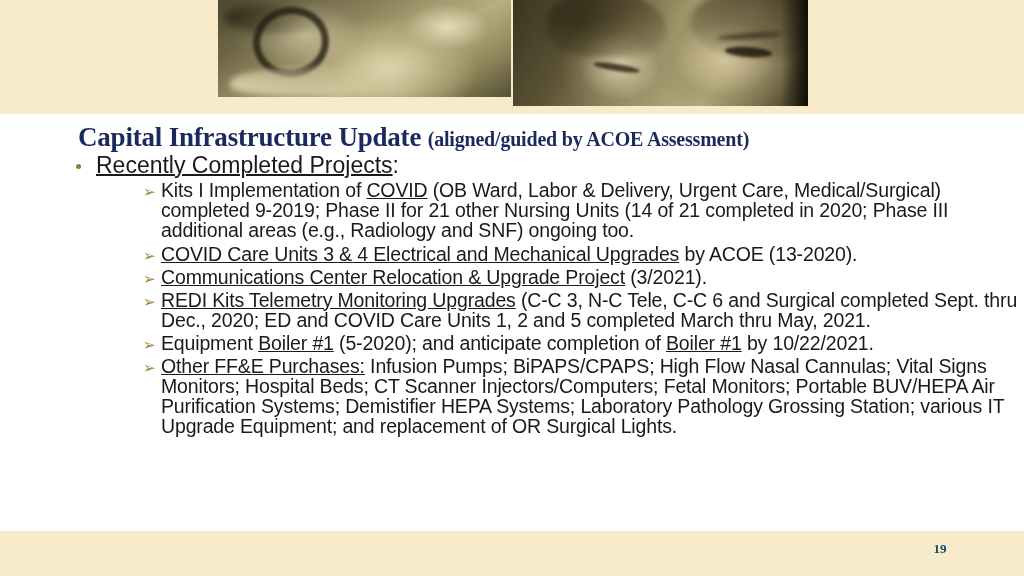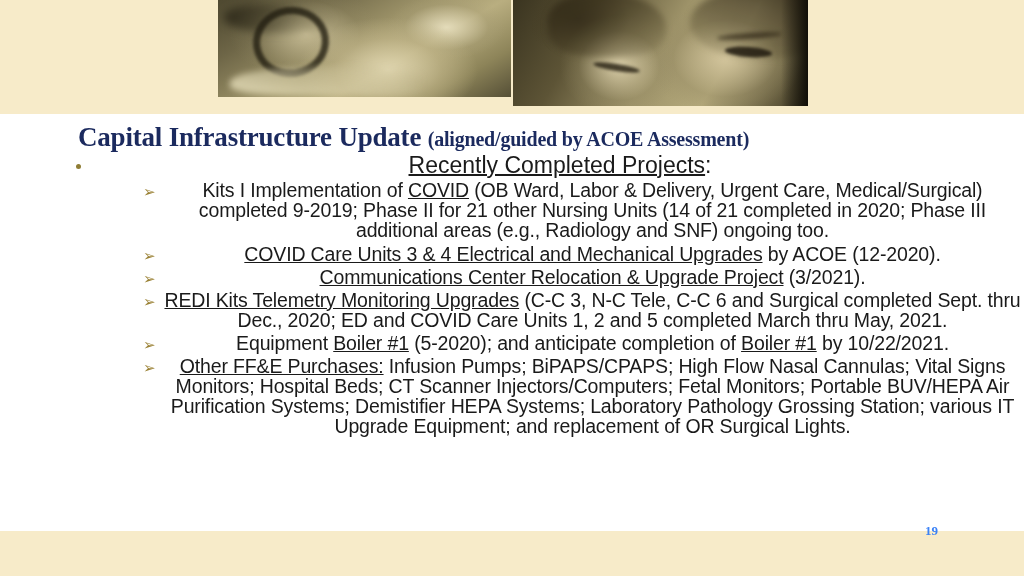--- a/index.html
+++ b/index.html
@@ -185,21 +185,20 @@
     margin: 2px 0 0 0;
     padding: 0 0 0 72px;
   }
   li.lvl1-item {
     position: relative;
     padding-left: 24px;
     color: #1a1a1a;
     font-size: 23px;
     line-height: 1.1;
     margin-bottom: 1px;
-    text-align: center;
   }
   li.lvl1-item > .marker-dot {
     position: absolute;
     left: 4px;
     top: 11px;
     width: 5px;
     height: 5px;
     background: #8f7d35;
     border-radius: 50%;
   }
@@ -234,24 +233,24 @@
     position: absolute;
     left: 0;
     top: 531px;
     width: 1024px;
     height: 45px;
     background: #f7ebc9;
   }
   .page-number {
     position: absolute;
     left: 925px;
-    top: 523px;
+    top: 541px;
     width: 30px;
-    text-align: left;
-    color: #3b82f6;
+    text-align: center;
+    color: #0c4a6e;
     font-family: "Liberation Serif", serif;
     font-weight: bold;
     font-size: 13px;
   }
 </style>
 </head>
 <body>
 
 <div class="slide">
 
@@ -276,21 +275,21 @@
   <div class="content">
 
     <div class="title-line"><span class="title-main">Capital Infrastructure Update </span><span class="title-sub">(aligned/guided by ACOE Assessment)</span></div>
 
     <ul class="lvl1">
       <li class="lvl1-item">
         <span class="marker-dot"></span><span class="u">Recently Completed Projects</span><span>:</span>
 
         <ul class="lvl2" id="lvl2-list">
             <li class="lvl2-item"><span class="marker-arrow">➢</span><span>Kits I Implementation of </span><span class="u">COVID</span><span> (OB Ward, Labor &amp; Delivery, Urgent Care, Medical/Surgical) completed 9-2019; Phase II for 21 other Nursing Units (14 of 21 completed in 2020; Phase III additional areas (e.g., Radiology and SNF) ongoing too.</span></li>
-            <li class="lvl2-item"><span class="marker-arrow">➢</span><span class="u">COVID Care Units 3 &amp; 4 Electrical and Mechanical Upgrades</span><span> by ACOE (12-2020).</span></li>
+            <li class="lvl2-item"><span class="marker-arrow">➢</span><span class="u">COVID Care Units 3 &amp; 4 Electrical and Mechanical Upgrades</span><span> by ACOE (13-2020).</span></li>
             <li class="lvl2-item"><span class="marker-arrow">➢</span><span class="u">Communications Center Relocation &amp; Upgrade Project</span><span> (3/2021).</span></li>
             <li class="lvl2-item"><span class="marker-arrow">➢</span><span class="u">REDI Kits Telemetry Monitoring Upgrades</span><span> (C-C 3, N-C Tele, C-C 6 and Surgical completed Sept. thru Dec., 2020; ED  and COVID Care Units 1, 2 and 5 completed March thru May, 2021.</span></li>
             <li class="lvl2-item"><span class="marker-arrow">➢</span><span>Equipment </span><span class="u">Boiler #1</span><span> (5-2020); and anticipate completion of </span><span class="u">Boiler #1</span><span> by 10/22/2021.</span></li>
             <li class="lvl2-item"><span class="marker-arrow">➢</span><span class="u">Other FF&amp;E Purchases:</span><span>  Infusion Pumps; BiPAPS/CPAPS; High Flow Nasal Cannulas; Vital Signs Monitors; Hospital Beds; CT Scanner Injectors/Computers; Fetal Monitors; Portable BUV/HEPA Air Purification Systems; Demistifier HEPA Systems; Laboratory Pathology Grossing Station; various IT Upgrade Equipment; and replacement of OR Surgical Lights.</span></li>
           </ul>
       </li>
     </ul>
 
   </div>
 

